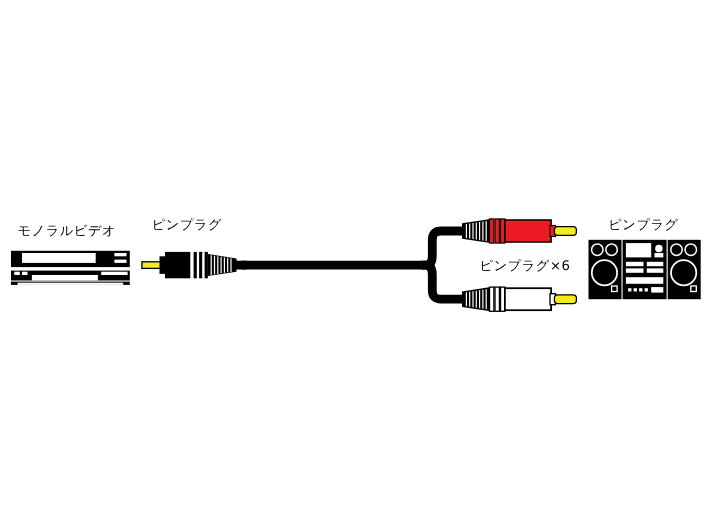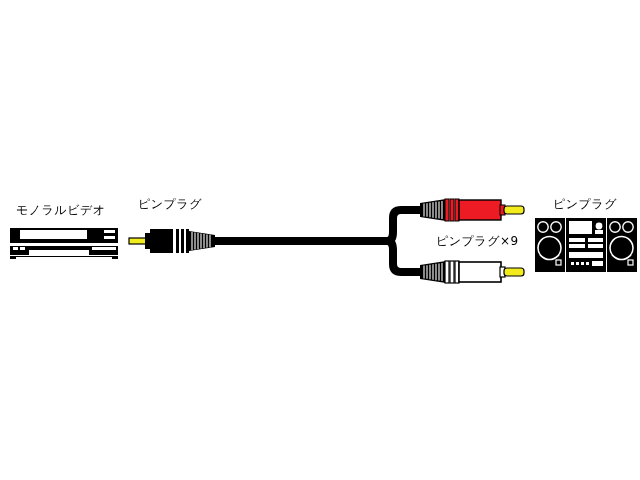--- a/index.html
+++ b/index.html
@@ -201,17 +201,17 @@
         <rect x="628" y="260" width="5" height="5" fill="none" stroke="#ffffff" stroke-width="1.2"></rect>
       </g>
     </g>
 
   </svg>
 
   <div class="label" id="lbl-source">モノラルビデオ</div>
 
   <div class="label" id="lbl-plug1">ピンプラグ</div>
 
-  <div class="label" id="lbl-plug2">ピンプラグ×9</div>
+  <div class="label" id="lbl-plug2">ピンプラグ×6</div>
 
   <div class="label" id="lbl-dest">ピンプラグ</div>
 
 </div>
 
 </body></html>

